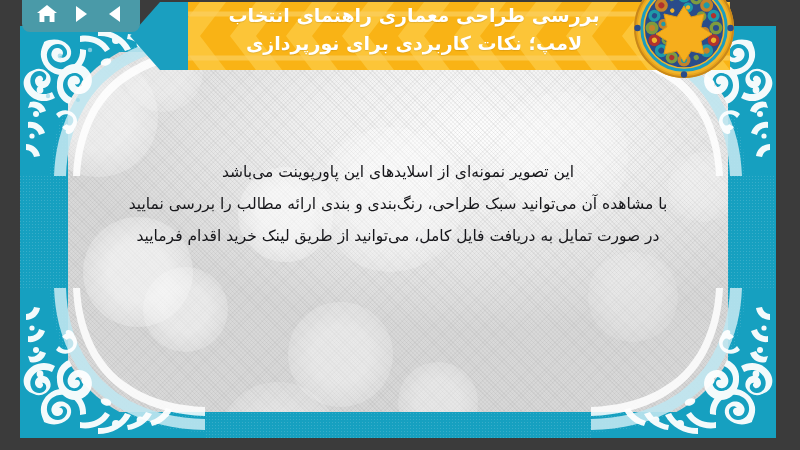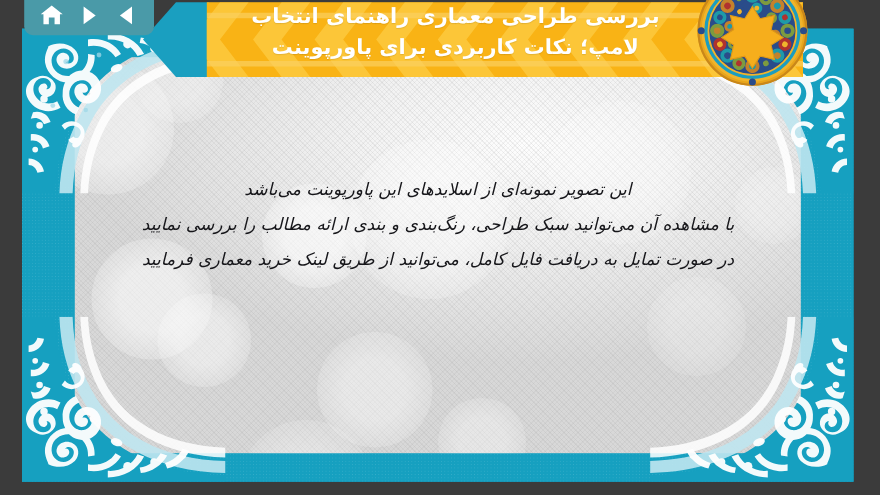--- a/index.html
+++ b/index.html
@@ -113,21 +113,21 @@
     position:absolute;
     left:54px; right:54px; top:105px;
     text-align:center;
     direction:rtl;
     color:#16161a;
     font-size:15.5px;
     line-height:2.05;
     z-index:40;
     font-weight:500;
   }
-  #body-text p{ white-space:nowrap;font-style:italic; }
+  #body-text p{ white-space:nowrap; }
 </style>
 </head>
 <body>
 
 <div id="viewer">
 
   <div id="slide">
 
     <div id="frame-teal"></div>
 
@@ -143,21 +143,21 @@
       <div class="bokeh" style="left:220px; top:250px; width:105px; height:105px; opacity:.45;"></div>
       <div class="bokeh" style="left:330px; top:310px; width:80px; height:80px; opacity:.4;"></div>
       <div class="bokeh" style="left:430px; top:40px; width:130px; height:130px; opacity:.35;"></div>
       <div class="bokeh" style="left:520px; top:200px; width:90px; height:90px; opacity:.3;"></div>
       <div class="bokeh" style="left:600px; top:100px; width:70px; height:70px; opacity:.3;"></div>
       <div class="bokeh" style="left:150px; top:330px; width:120px; height:120px; opacity:.35;"></div>
 
       <div id="body-text">
         <p>این تصویر نمونه‌ای از اسلایدهای این پاورپوینت می‌باشد</p>
         <p>با مشاهده آن می‌توانید سبک طراحی، رنگ‌بندی و بندی ارائه مطالب را بررسی نمایید</p>
-        <p>در صورت تمایل به دریافت فایل کامل، می‌توانید از طریق لینک خرید معماری فرمایید</p>
+        <p>در صورت تمایل به دریافت فایل کامل، می‌توانید از طریق لینک خرید اقدام فرمایید</p>
       </div>
     </div>
 
     <svg class="corner tl" viewBox="0 0 185 150" preserveAspectRatio="none">
       <path d="M0,150 L0,0 L185,0 L185,6 C120,6 70,34 48,78 C36,101 31,124 30,150 Z" fill="#16a0c0"></path>
       <path d="M185,8 C122,9 74,36 52,80 C40,103 35,125 34,150 L46,150 C47,124 52,104 63,84 C84,44 128,20 185,19 Z" fill="#bfe6f0" opacity=".9"></path>
       <path d="M185,22 C130,24 89,47 69,86 C59,106 54,126 53,150 L60,150 C61,128 66,109 75,91 C94,54 133,33 185,31 Z" fill="#ffffff" opacity=".85"></path>
       <g fill="#ffffff" opacity=".95">
         <path d="M24,16 c8,-4 18,-3 24,3 c5,5 4,13 -2,16 c-5,3 -12,1 -14,-4 c-2,-4 1,-9 5,-9 c3,0 6,2 6,5 c0,2 -2,4 -4,3 c2,3 7,2 8,-2 c1,-5 -4,-10 -9,-10 c-7,0 -12,6 -11,13 c1,8 9,13 17,12 c10,-1 17,-10 16,-20 l6,1 c1,13 -9,24 -22,25 c-11,1 -21,-7 -23,-18 c-1,-8 3,-13 3,-15 z"></path>
         <path d="M60,10 c12,-2 24,3 30,13 l-5,3 c-5,-8 -15,-12 -25,-10 z"></path>
@@ -302,21 +302,21 @@
         <path d="M574,28 l26,0 l-26,34 l26,34 l-26,0 l-26,-34 z"></path>
       </g>
       <g clip-path="url(#bodyClip)" fill="none" stroke="#fbd060" stroke-width="5" opacity=".7">
         <path d="M58,40 L600,40"></path>
         <path d="M58,84 L600,84"></path>
       </g>
     </svg>
 
     <div id="title-text">
       <span class="tline">بررسی طراحی معماری راهنمای انتخاب</span>
-      <span class="tline">لامپ؛ نکات کاربردی برای پاورپوینت</span>
+      <span class="tline">لامپ؛ نکات کاربردی برای نورپردازی</span>
     </div>
 
     <svg id="medallion" viewBox="0 0 104 104">
       <circle cx="52" cy="52" r="50" fill="#e8a51b"></circle>
       <circle cx="52" cy="52" r="49" fill="none" stroke="#c9871a" stroke-width="2"></circle>
       <circle cx="52" cy="52" r="45" fill="#1b9dc0"></circle>
       <circle cx="52" cy="52" r="45" fill="none" stroke="#f0b42c" stroke-width="2.5"></circle>
       <circle cx="52" cy="52" r="40" fill="#2a4c8a"></circle>
       <circle cx="52" cy="52" r="40" fill="none" stroke="#f0b42c" stroke-width="1.6"></circle>
 

